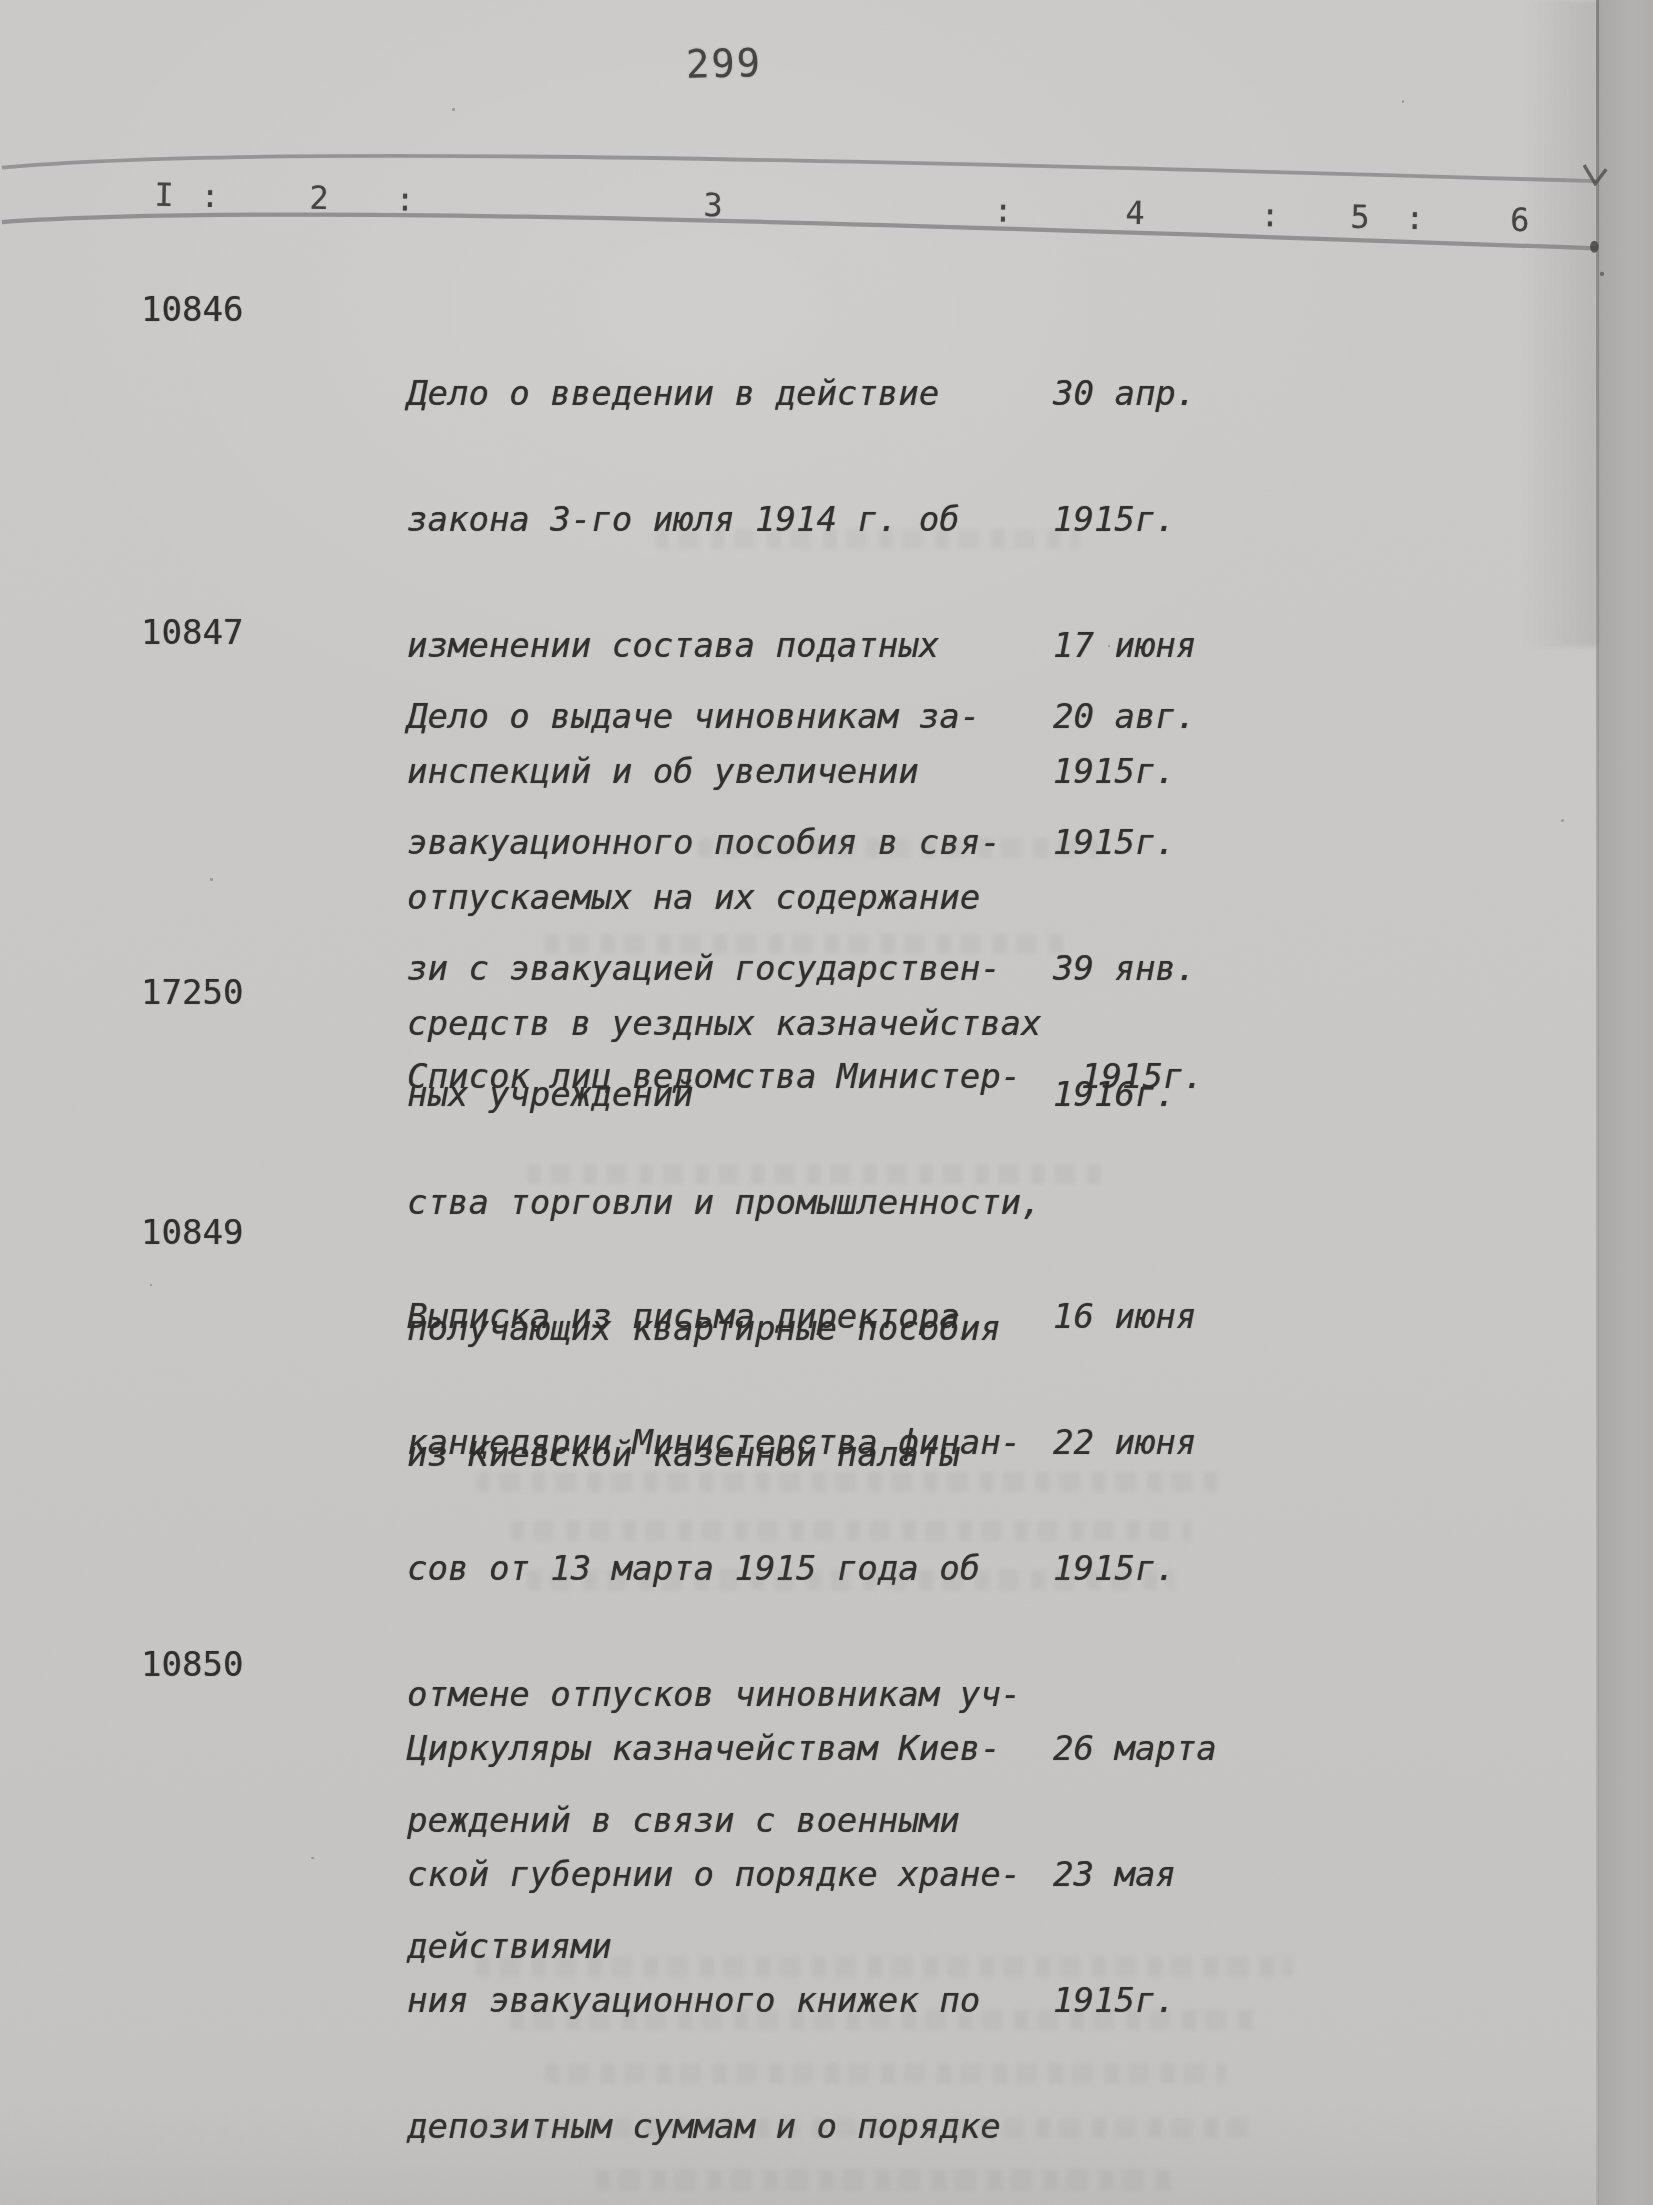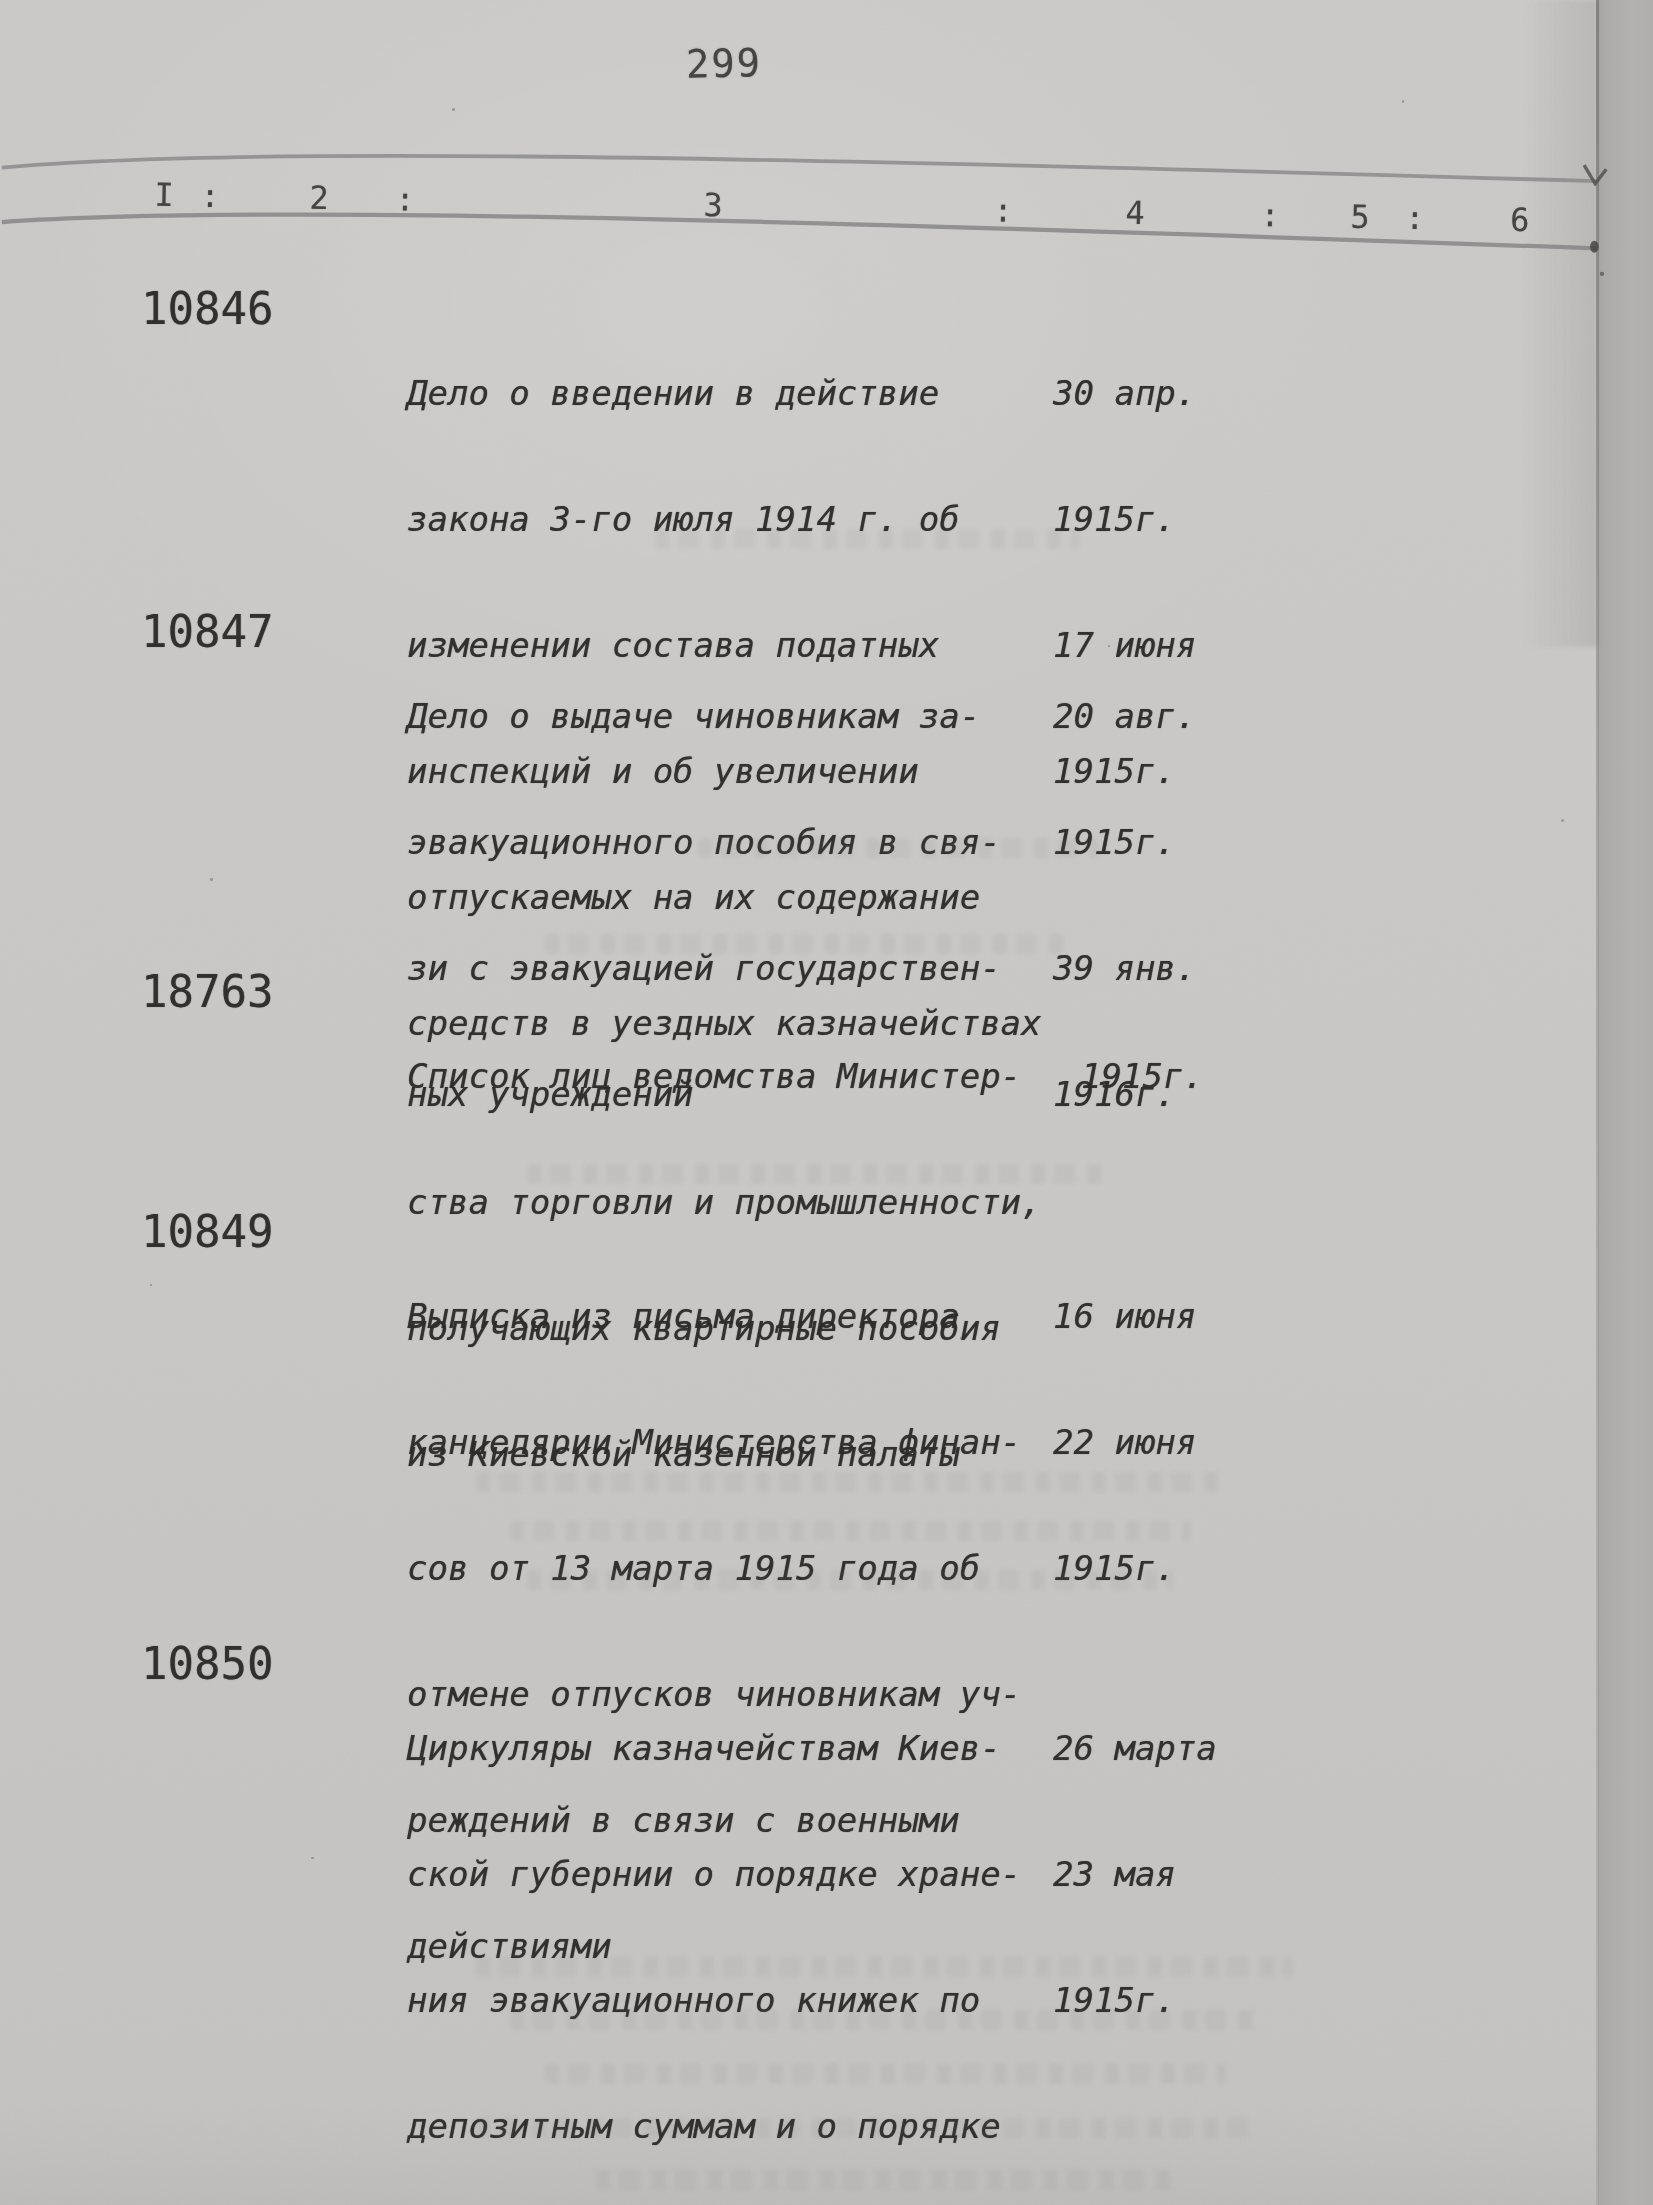--- a/index.html
+++ b/index.html
@@ -53,21 +53,21 @@
   .colhead{
     position:absolute;left:0;top:168px;width:1617px;height:60px;
     transform:rotate(1.05deg);transform-origin:0 0;
     font-size:32px;color:rgba(55,53,51,.85);
     text-shadow:0 0 1px rgba(55,53,51,.5);
   }
   .colhead span{position:absolute;top:5.1px;}
 
   .entry-num{
     position:absolute;left:141px;
-    font-size:44px;line-height:42px;
+    font-size:34px;line-height:42px;
   }
   .desc{
     position:absolute;left:407px;
     font-size:34px;line-height:42px;white-space:pre;
   }
   .dates{
     position:absolute;left:1053px;
     font-size:34px;line-height:42px;white-space:pre;
   }
   .dates.shift{left:1081px;}
@@ -148,21 +148,21 @@
     <div>зи с эвакуацией государствен-</div>
     <div>ных учреждений</div>
   </div>
   <div class="dates typed" style="top:611px">
     <div>20 авг.</div>
     <div>1915г.</div>
     <div>39 янв.</div>
     <div>1916г.</div>
   </div>
 
-  <div class="entry-num typed" style="top:971px">18763</div>
+  <div class="entry-num typed" style="top:971px">17250</div>
   <div class="desc typed" style="top:971px">
     <div>Список лиц ведомства Министер-</div>
     <div>ства торговли и промышленности,</div>
     <div>получающих квартирные пособия</div>
     <div>из Киевской казенной палаты</div>
   </div>
   <div class="dates shift typed" style="top:971px">
     <div>1915г.</div>
   </div>
 

